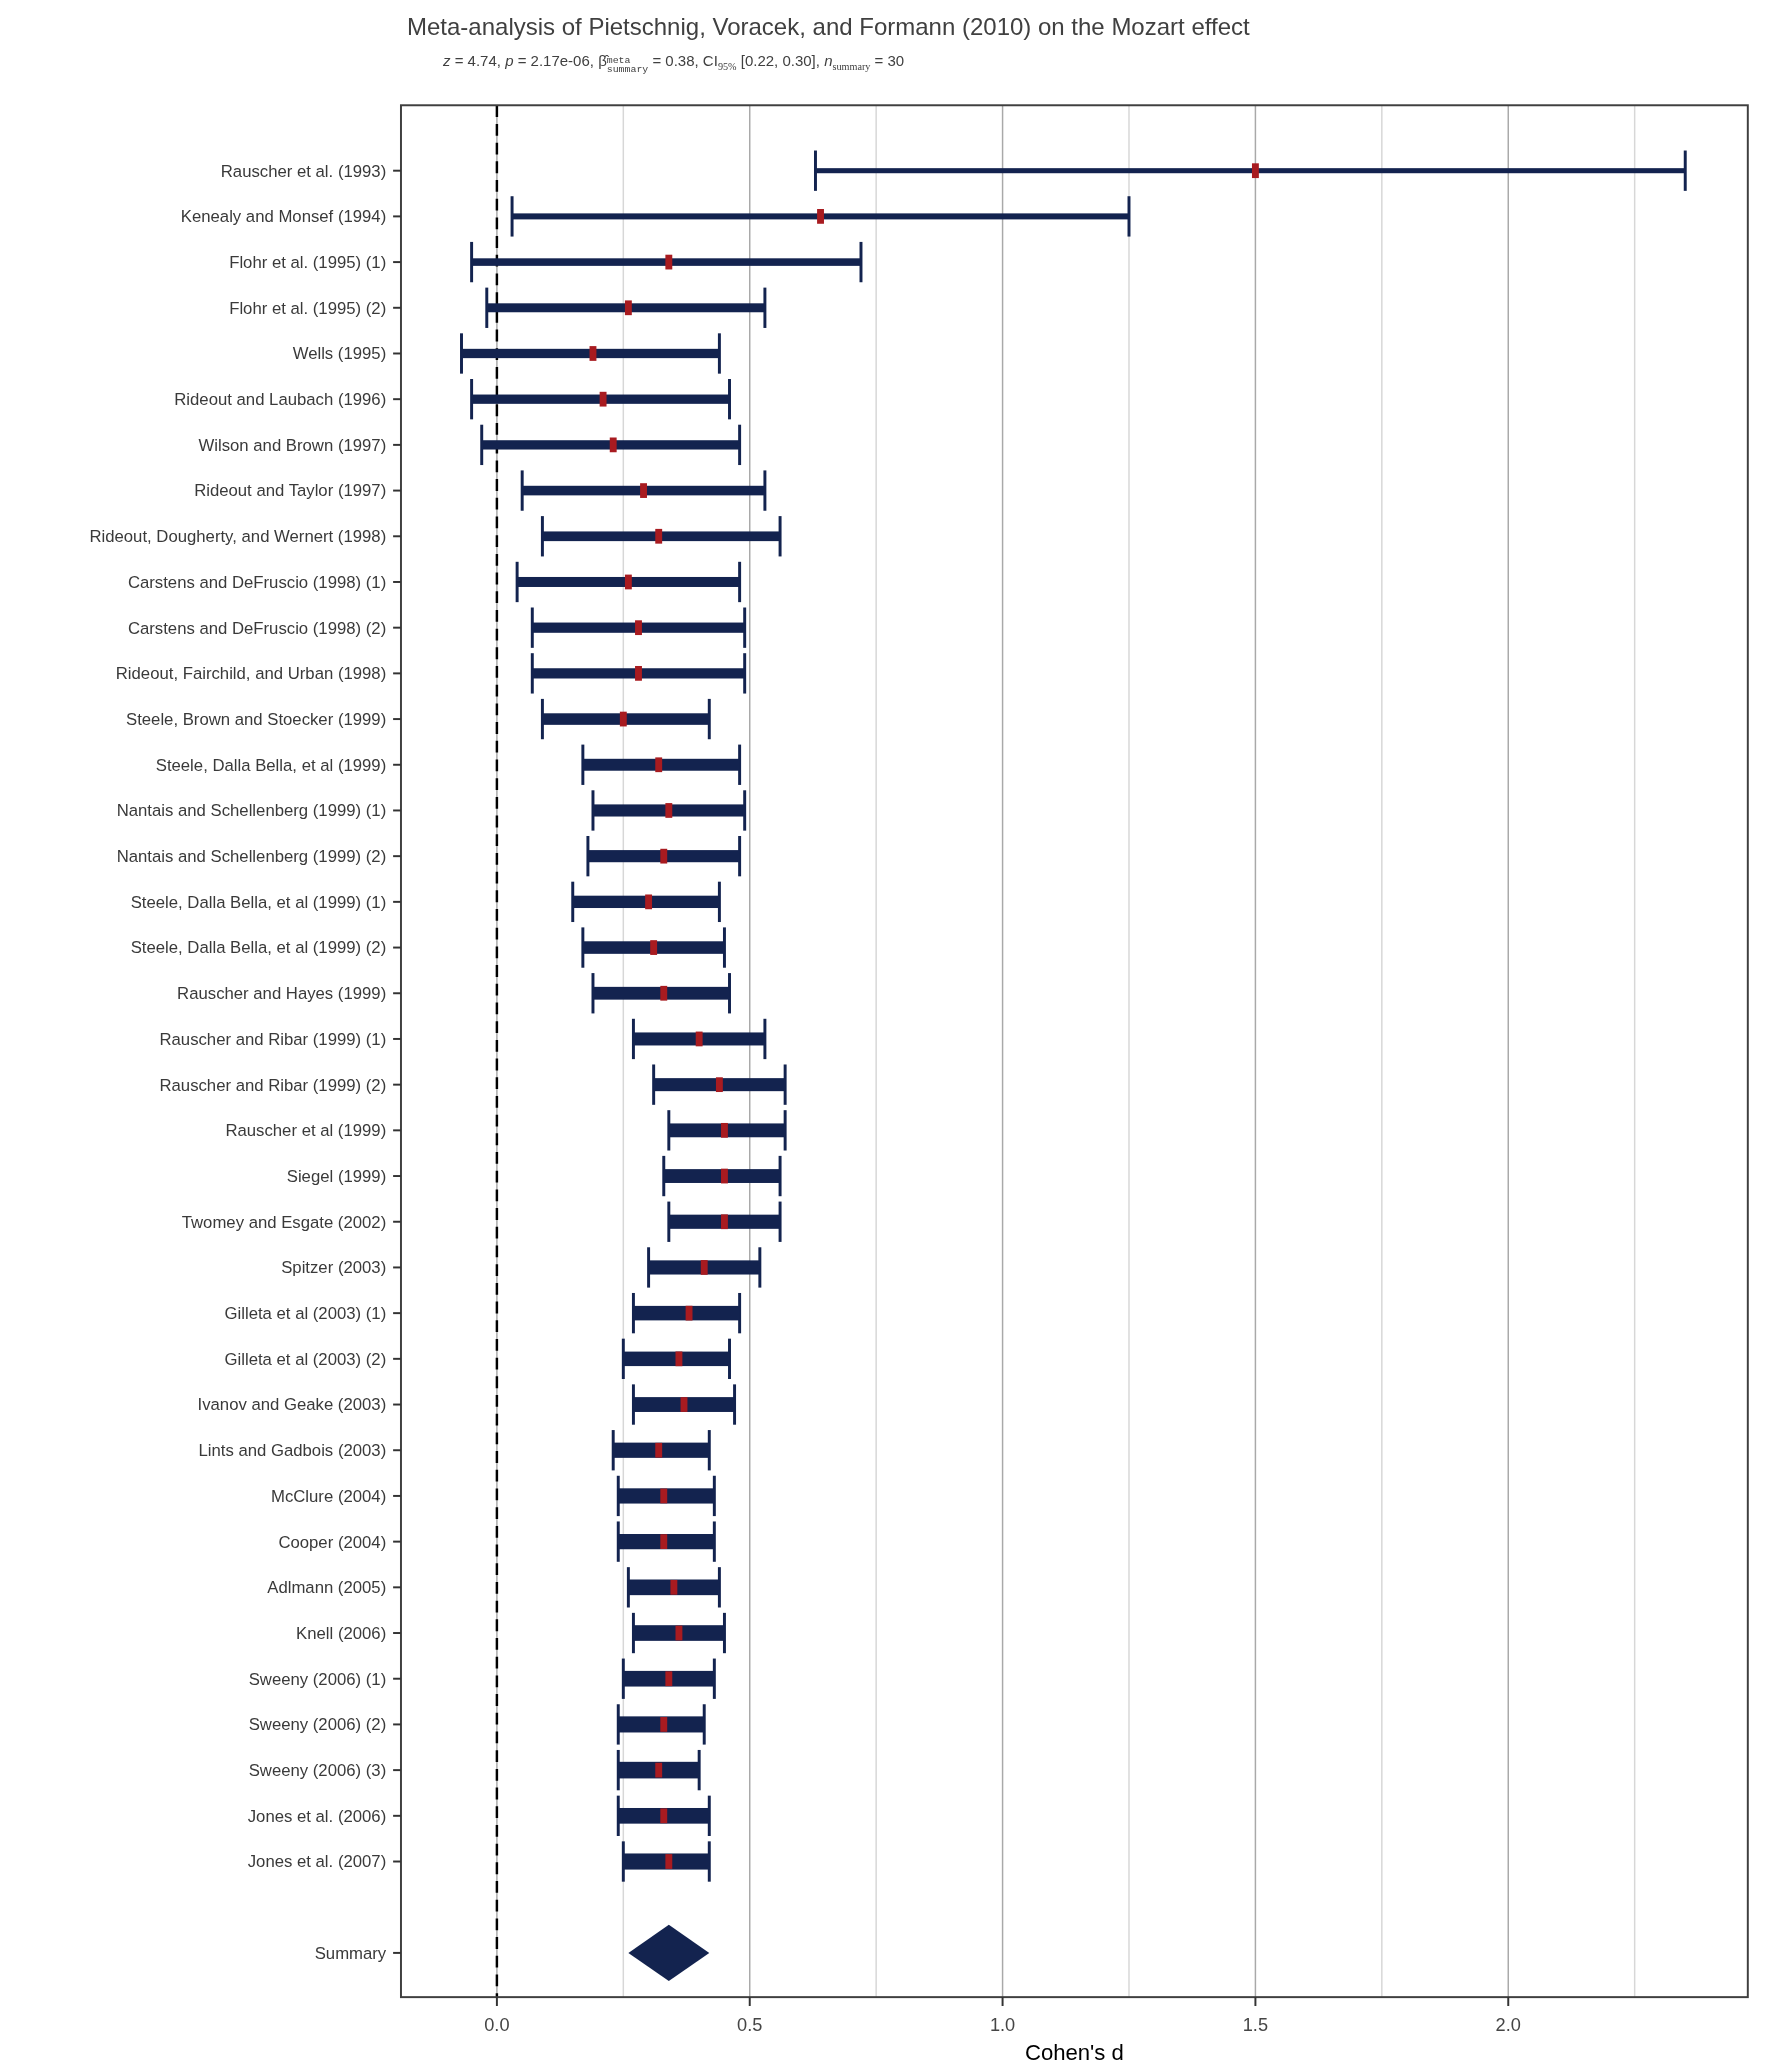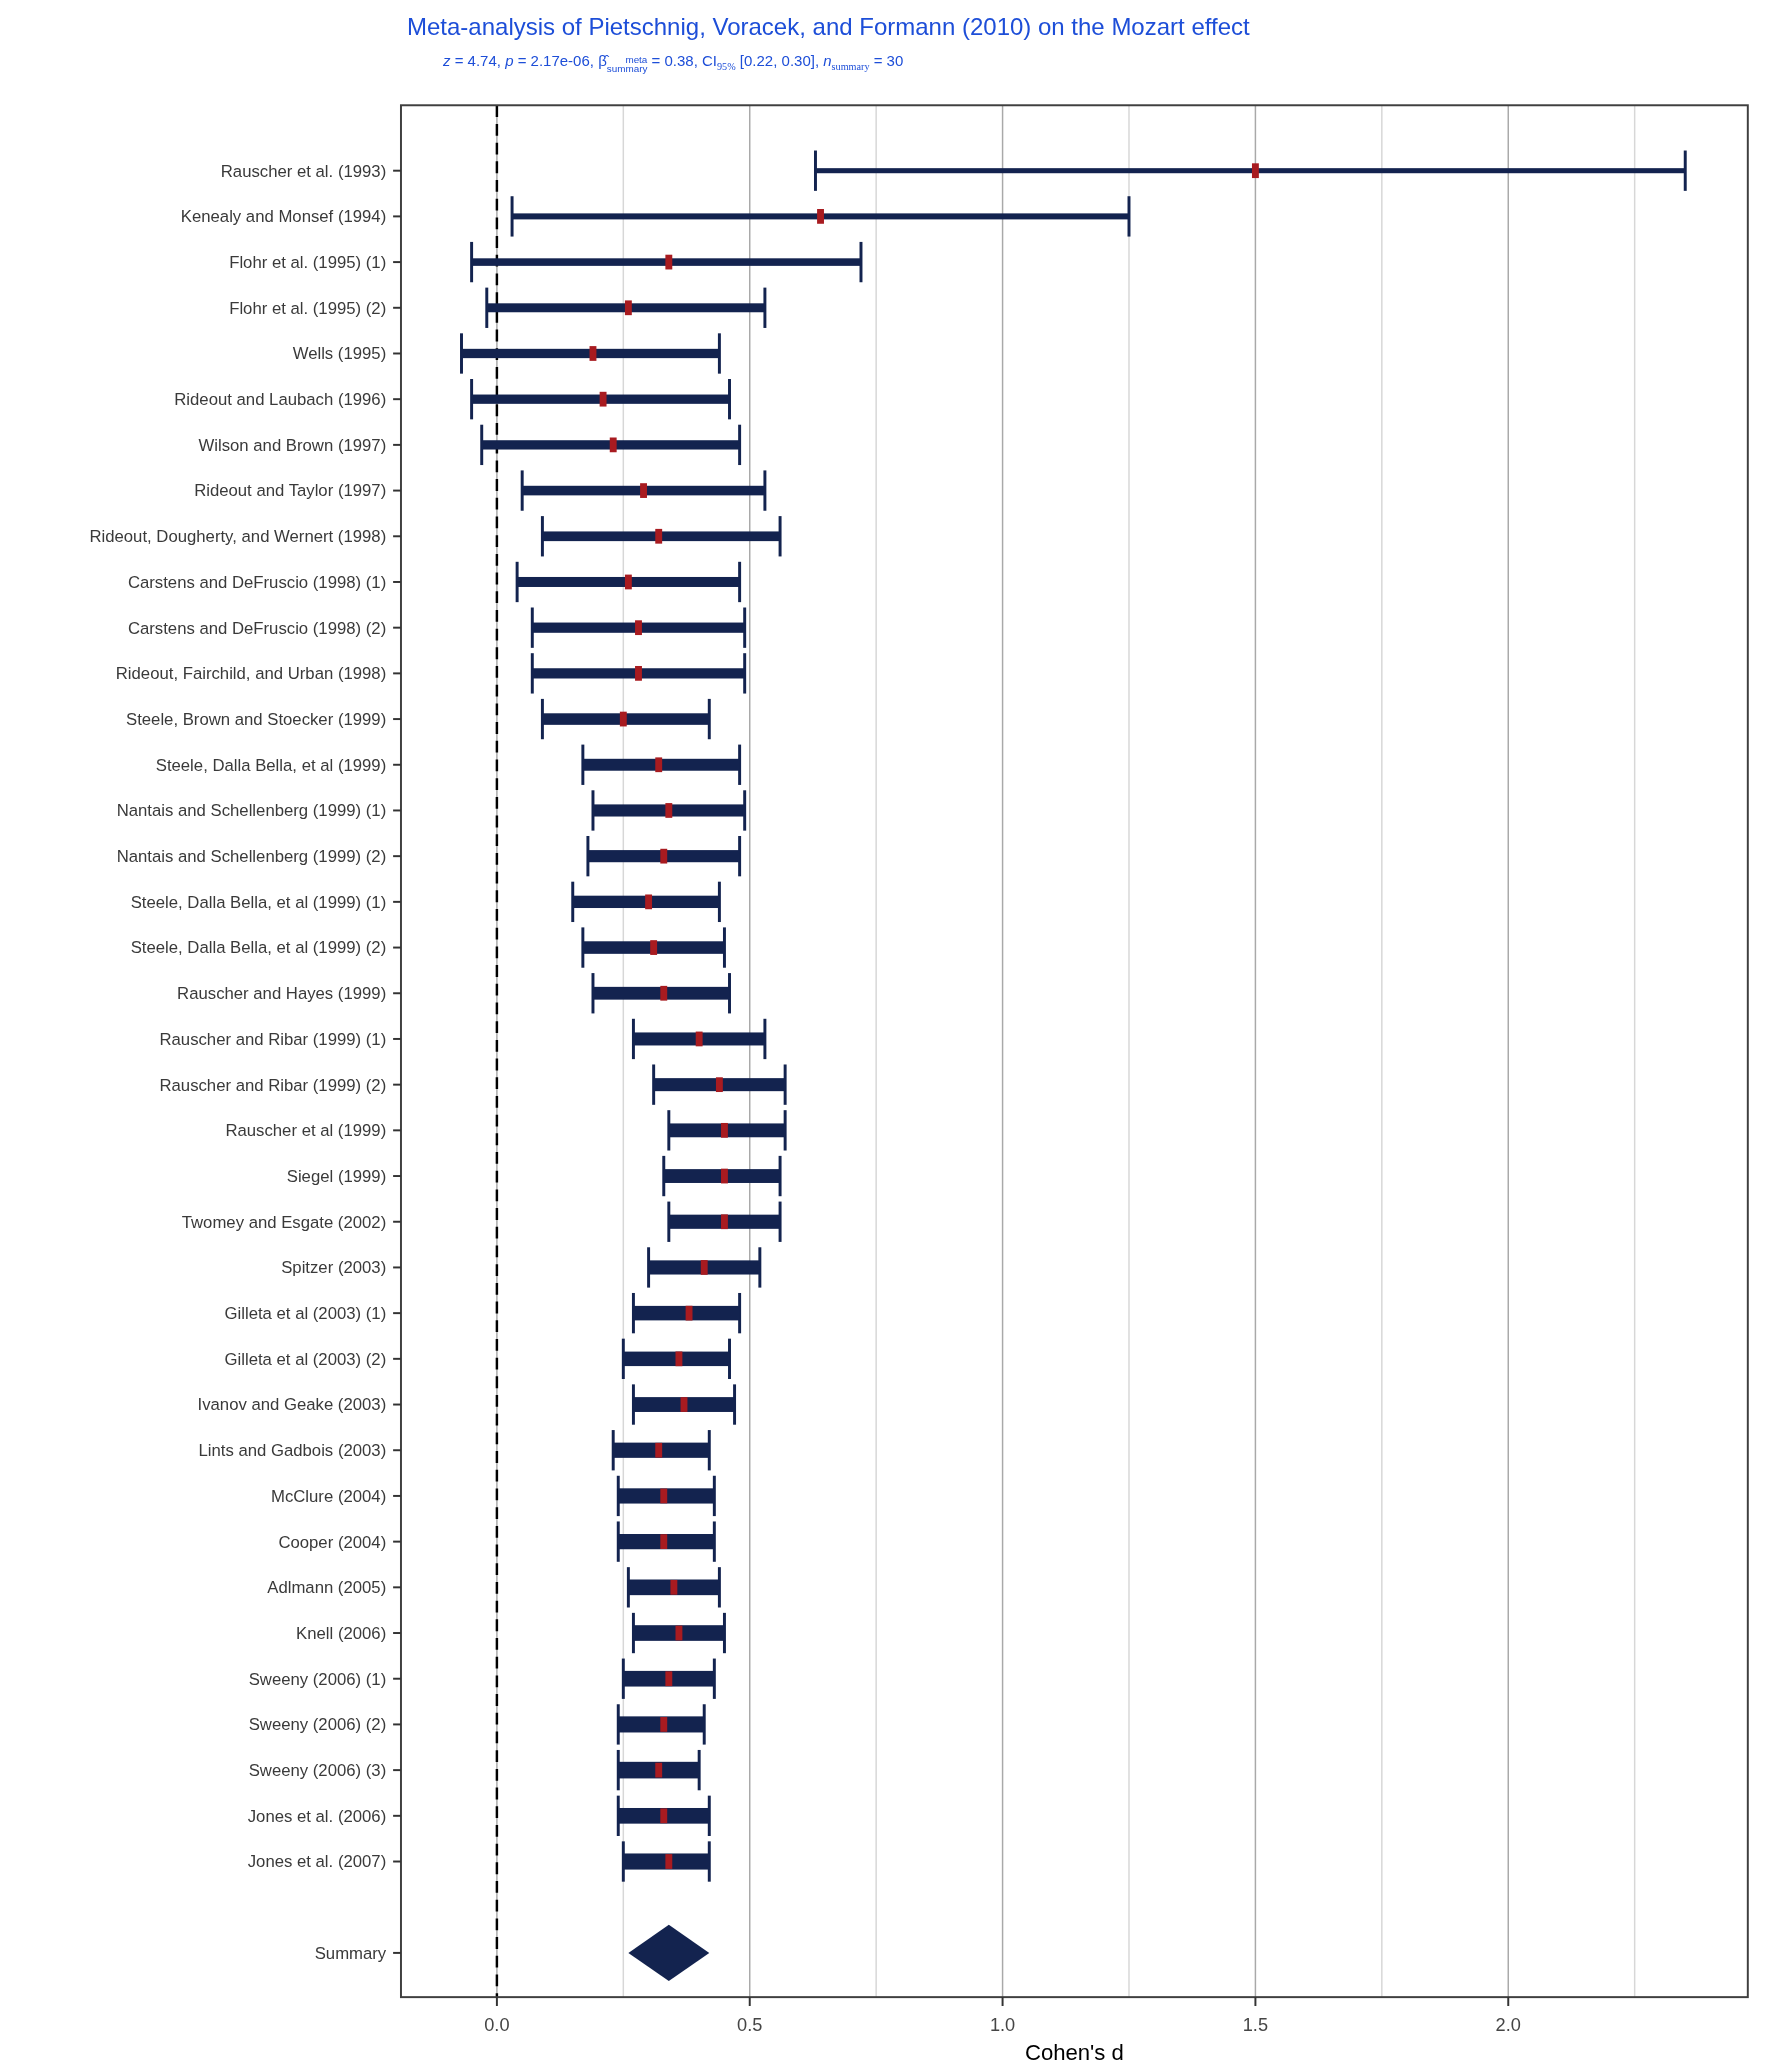--- a/index.html
+++ b/index.html
@@ -1,22 +1,22 @@
 <!DOCTYPE html>
 <html style="font-size:7.9px"><head>
 <meta charset="utf-8">
 <style>
   html,body{margin:0;padding:0;background:#ffffff;}
   body{width:1771px;height:2066px;position:relative;font-family:"Liberation Sans",sans-serif;}
-  .hdr{position:absolute;left:407px;color:#1d4ed8;}
+  .hdr{position:absolute;left:407px;color:#404040;}
   #title{top:11.8px;font-size:24px;line-height:1.25;}
   #subtitle{top:51px;font-size:15px;line-height:1.3;margin-left:36px;}
   #subtitle i{font-style:italic;}
   #subtitle sub{font-size:68%;font-family:Liberation Serif, serif;}
-  .stack{display:inline-block;vertical-align:-0.62em;line-height:0.95;text-align:right;font-size:66%;}
+  .stack{display:inline-block;vertical-align:-0.62em;line-height:0.95;text-align:left;font-size:66%;font-family:Liberation Mono, monospace;}
   .stack .up,.stack .dn{display:block;}
   .stack .up{position:relative;}
   svg{position:absolute;left:0;top:0;}
   svg text{font-family:"Liberation Sans",sans-serif;}
 </style>
 </head>
 <body>
 
 <div class="hdr" id="title">Meta-analysis of Pietschnig, Voracek, and Formann (2010) on the Mozart effect</div>
 

